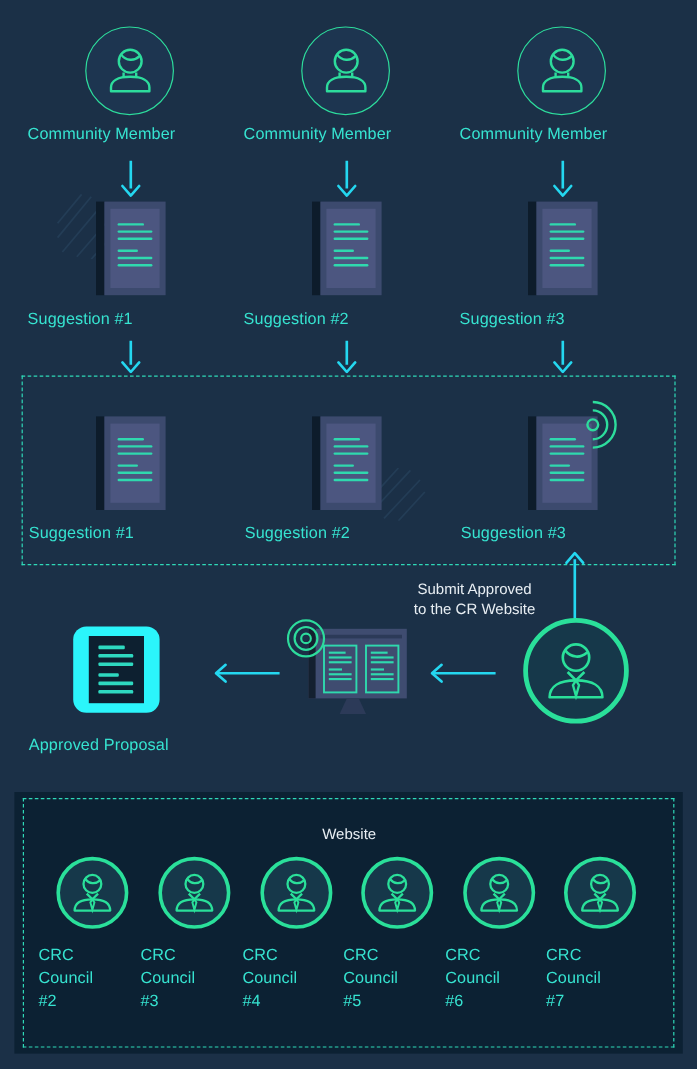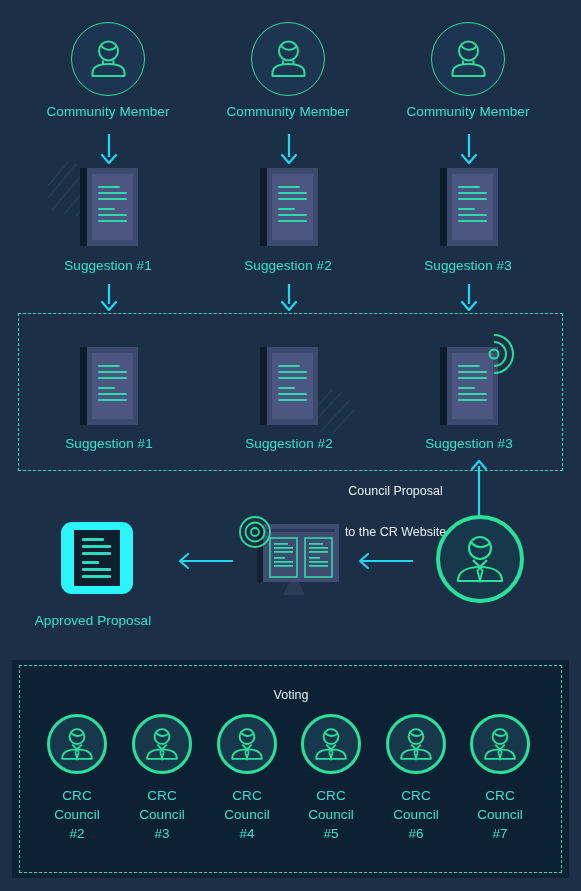--- a/index.html
+++ b/index.html
@@ -13,21 +13,20 @@
     height: 891px;
     background: #1b3047;
     font-family: "Liberation Sans", sans-serif;
     overflow: hidden;
   }
 
   
   .abs { position: absolute; }
   .col-label {
     position: absolute;
-    text-align: center;
     color: #36e3d0;
     font-size: 13.5px;
     letter-spacing: .1px;
     white-space: nowrap;
     line-height: 16px;
   }
   .label-white {
     position: absolute;
     text-align: center;
     color: #e8eef3;
@@ -290,38 +289,38 @@
     <div class="ln" style="left:18px; top:52px; width:29px;"></div>
   </div>
 
   <svg class="abs" style="left:472px; top:327px;" width="50" height="50" viewBox="0 0 50 50">
     <circle cx="22" cy="27" r="4.5" fill="none" stroke="#2ddc9c" stroke-width="2"></circle>
     <path d="M22 15 a12 12 0 0 1 0 24" fill="none" stroke="#2ddc9c" stroke-width="2"></path>
     <path d="M22 8 a19 19 0 0 1 0 38" fill="none" stroke="#2ddc9c" stroke-width="2"></path>
   </svg>
   <div class="col-label" style="left:384px; top:436px; width:170px;">Suggestion #3</div>
 
-  <div class="label-white" style="left:318px; top:483px; width:155px;">Council Proposal</div>
-  <div class="label-white" style="left:318px; top:524px; width:155px;">to the CR Website</div>
+  <div class="label-white" style="left:318px; top:483px; width:155px;">Submit Approved</div>
+  <div class="label-white" style="left:318px; top:500px; width:155px;">to the CR Website</div>
 
   <svg class="arrow-up" style="left:467px; top:458px;" width="24" height="62" viewBox="0 0 24 62">
     <path d="M12 61 v-53" stroke="#24d7f0" stroke-width="2.2" fill="none"></path>
     <path d="M5 11 l7 -8 l7 8" stroke="#24d7f0" stroke-width="2.2" fill="none" stroke-linecap="round" stroke-linejoin="round"></path>
   </svg>
 
   <div class="approved" style="left:61px; top:522px;">
     <div class="inner"></div>
     <div class="ln" style="left:21px; top:16px; width:22px;"></div>
     <div class="ln" style="left:21px; top:23px; width:29px;"></div>
     <div class="ln" style="left:21px; top:30px; width:29px;"></div>
     <div class="ln" style="left:21px; top:39px; width:17px;"></div>
     <div class="ln" style="left:21px; top:46px; width:29px;"></div>
     <div class="ln" style="left:21px; top:53px; width:29px;"></div>
   </div>
-  <div class="col-label" style="left:8px; top:613px; width:170px;">Approved Proposal</div>
+  <div class="col-label" style="left:24px; top:613px; width:170px;">Approved Proposal</div>
 
   <svg class="arrow-left" style="left:172px; top:550px;" width="62" height="22" viewBox="0 0 62 22">
     <path d="M61 11 h-52" stroke="#24d7f0" stroke-width="2.2" fill="none"></path>
     <path d="M16 4 l-8 7 l8 7" stroke="#24d7f0" stroke-width="2.2" fill="none" stroke-linecap="round" stroke-linejoin="round"></path>
   </svg>
 
   <svg class="monitor" style="left:245px; top:520px;" viewBox="0 0 96 78">
     <rect x="12" y="4" width="82" height="58" fill="#3f4c70"></rect>
     <rect x="12" y="4" width="6" height="58" fill="#14202f"></rect>
     <rect x="22" y="9" width="68" height="3" fill="#2c3a58"></rect>
@@ -363,21 +362,21 @@
       <path d="M31 23 c5 6.5 13 6.5 18 2" fill="none" stroke="#2ae09a" stroke-width="2.2" stroke-linecap="round"></path>
       <path d="M18 62 c0-9 8-14 22-14 c14 0 22 5 22 14 z" fill="none" stroke="#2ae09a" stroke-width="2.2" stroke-linejoin="round"></path>
       <path d="M33 41 l7 7 l7 -7" fill="none" stroke="#2ae09a" stroke-width="2.2" stroke-linejoin="round"></path>
       <path d="M40 48 l-2.5 4 l2.5 9 l2.5 -9 z" fill="none" stroke="#2ae09a" stroke-width="2"></path>
     </svg>
   </div>
 
   <div class="vote-panel" style="left:12px; top:660px; width:557px; height:218px;"></div>
   <div class="vote-panel-inner" style="left:19px; top:665px; width:543px; height:208px;"></div>
 
-  <div class="label-white" style="left:231px; top:687px; width:120px;">Voting</div>
+  <div class="label-white" style="left:231px; top:687px; width:120px;">Website</div>
 
   <div class="council-av" style="left:47px; top:714px; width:60px; height:60px; border-width:3.2px;">
     <svg width="54" height="54" viewBox="0 0 80 80" style="left:0; top:0;">
       <path d="M29 29 a11 11 0 1 1 22 0 a11 11 0 1 1 -22 0" fill="none" stroke="#2ae09a" stroke-width="2.8"></path>
       <path d="M31 23 c5 6.5 13 6.5 18 2" fill="none" stroke="#2ae09a" stroke-width="2.8" stroke-linecap="round"></path>
       <path d="M18 62 c0-9 8-14 22-14 c14 0 22 5 22 14 z" fill="none" stroke="#2ae09a" stroke-width="2.8" stroke-linejoin="round"></path>
       <path d="M33 41 l7 7 l7 -7" fill="none" stroke="#2ae09a" stroke-width="2.8" stroke-linejoin="round"></path>
       <path d="M40 48 l-2.5 4 l2.5 9 l2.5 -9 z" fill="none" stroke="#2ae09a" stroke-width="2.4"></path>
     </svg>
   </div>

